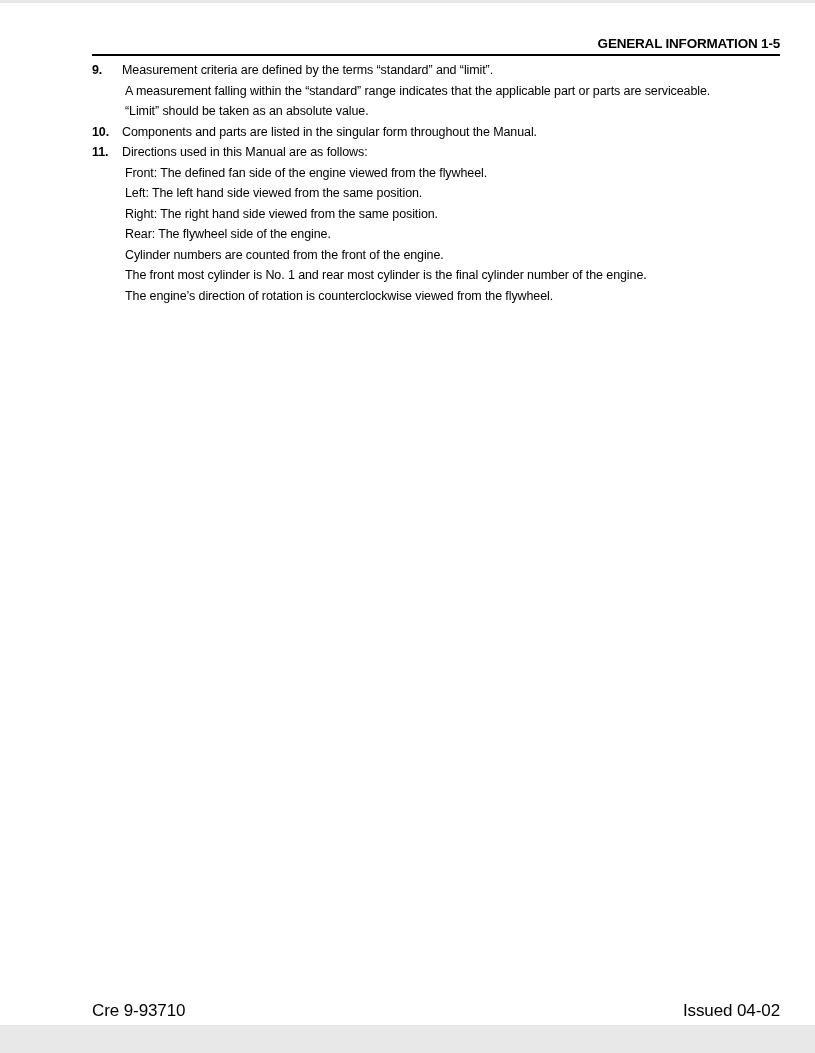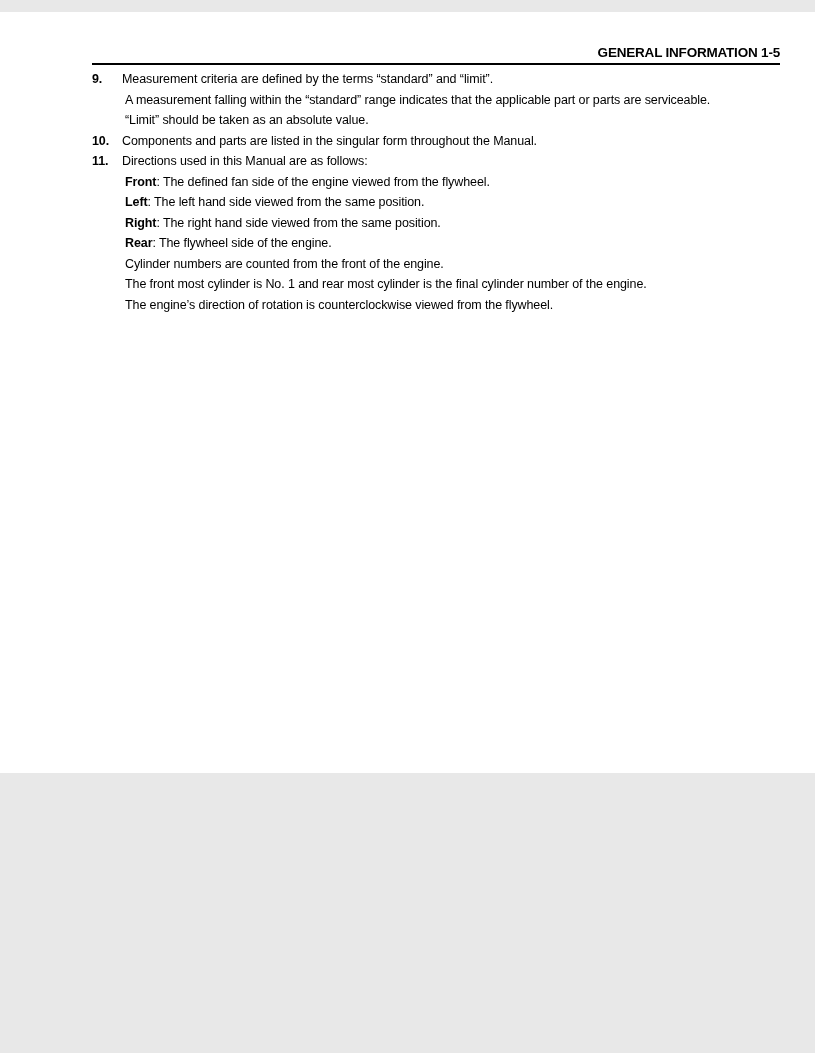--- a/index.html
+++ b/index.html
@@ -3,22 +3,22 @@
 <meta charset="utf-8">
 <style>
   html, body {
     margin: 0;
     padding: 0;
     background: #e8e8e8;
   }
   .page {
     position: relative;
     width: 815px;
-    height: 761px;
-    margin: 12px auto;
+    height: 1022px;
+    margin: 3px auto;
     background: #ffffff;
     font-family: "Liberation Sans", sans-serif;
     color: #000000;
     overflow: hidden;
   }
   
   .header {
     position: absolute;
     top: 34px;
     left: 92px;
@@ -57,21 +57,21 @@
     top: 0;
     font-weight: 700;
   }
   .body p {
     margin: 0 0 4.5px 0;
   }
   .sub {
     margin-left: 3px !important;
   }
   .term {
-    font-weight: 700;
+    font-weight: 400;
   }
   
   .footer {
     position: absolute;
     top: 1001px;
     left: 92px;
     width: 688px;
     display: flex;
     justify-content: space-between;
     font-size: 17px;

